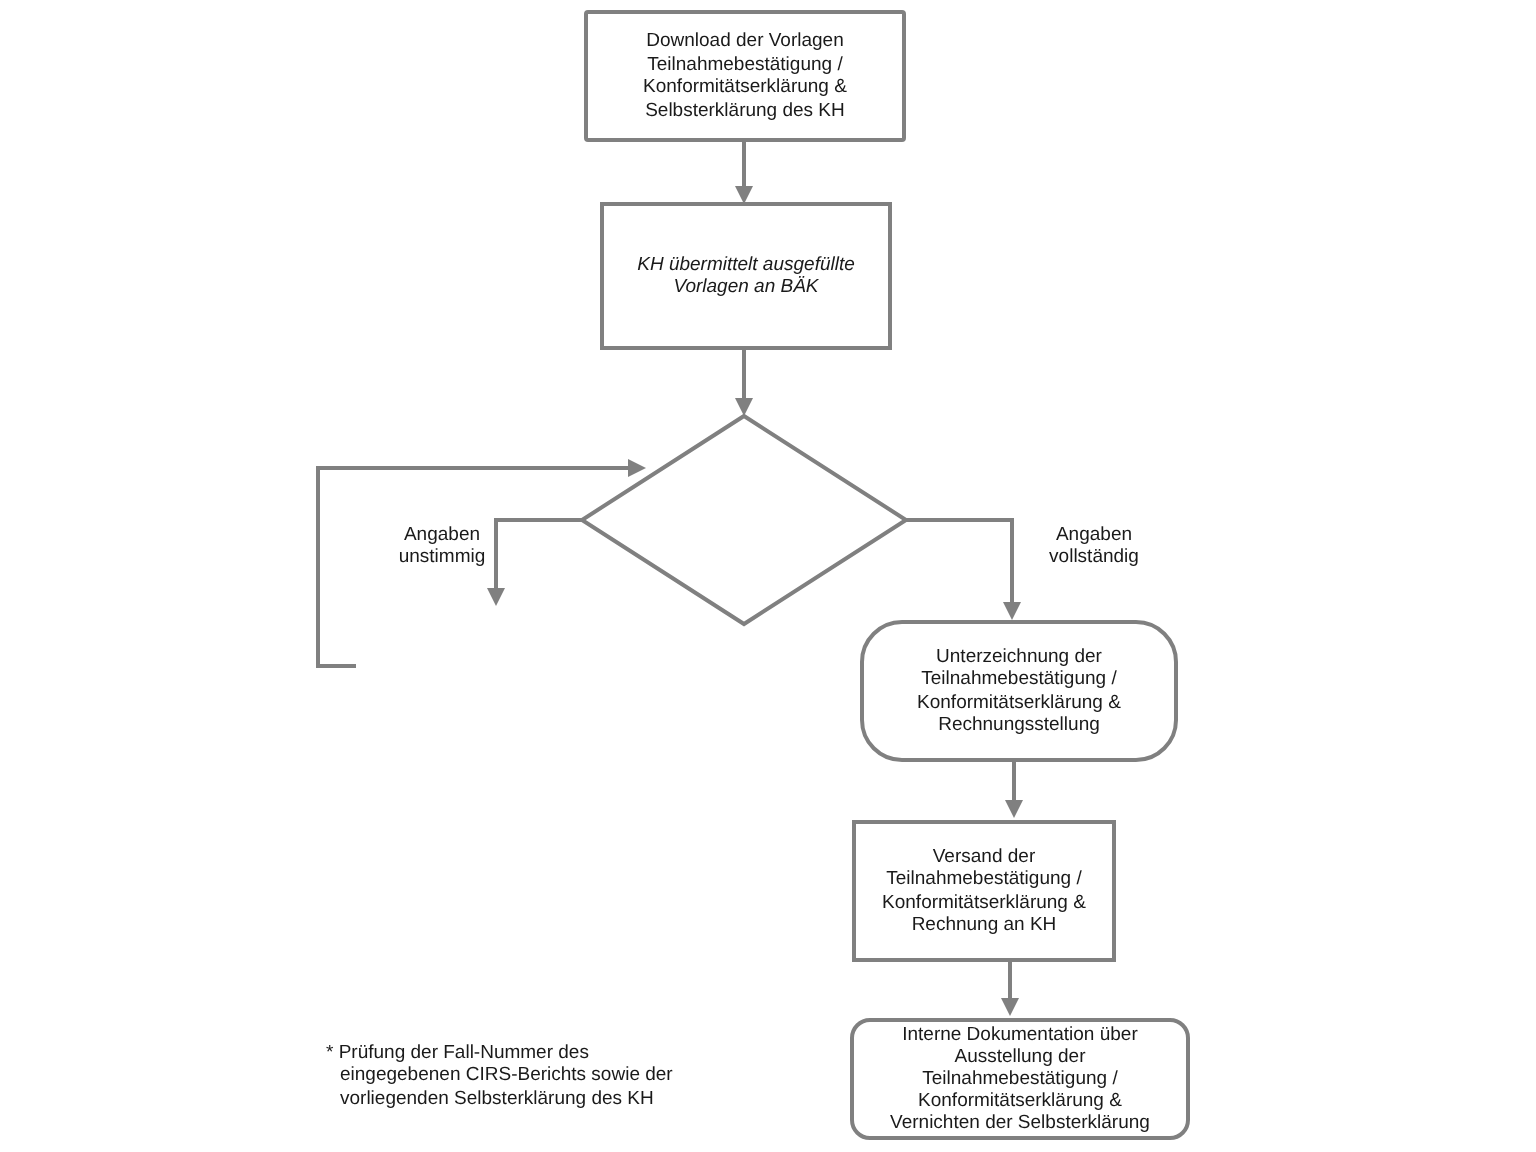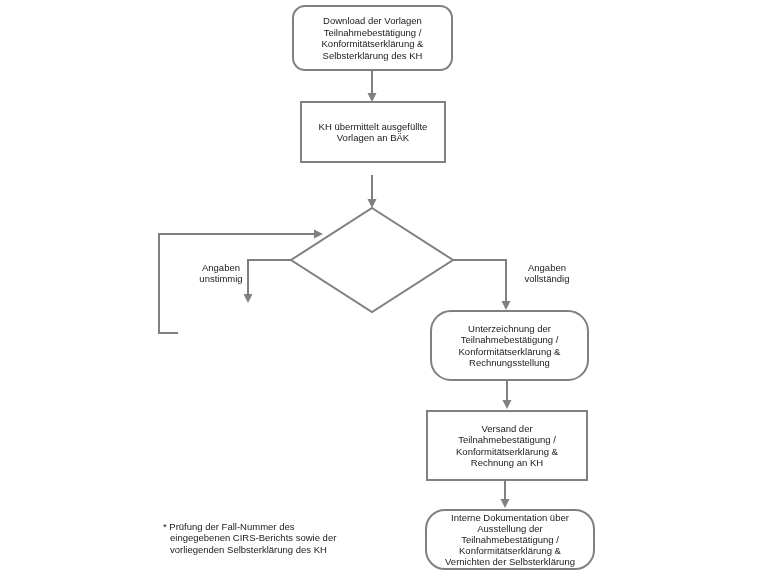--- a/index.html
+++ b/index.html
@@ -28,27 +28,27 @@
     background: #ffffff;
     display: flex;
     align-items: center;
     justify-content: center;
     text-align: center;
     white-space: pre;
     font-size: 9.5px;
     line-height: 11.5px;
     color: #1a1a1a;
   }
-  .rounded { border-radius: 13px; }
+  .rounded { border-radius: 2px; }
   .node-start      { left: 292px; top: 5px;   width: 161px; height: 66px; }
-  .node-submit     { left: 300px; top: 101px; width: 146px; height: 62px; }
+  .node-submit     { left: 300px; top: 101px; width: 146px; height: 74px; font-style: italic; }
   .node-discrepancy{ left: 178px; top: 303px; width: 142px; height: 66px; }
   .node-sign       { left: 430px; top: 310px; width: 159px; height: 71px; border-radius: 21px; }
-  .node-send       { left: 426px; top: 410px; width: 162px; height: 71px; }
-  .node-document   { left: 425px; top: 509px; width: 170px; height: 61px; border-radius: 20px; line-height: 11px; }
+  .node-send       { left: 426px; top: 410px; width: 132px; height: 71px; }
+  .node-document   { left: 425px; top: 509px; width: 170px; height: 61px; border-radius: 10px; line-height: 11px; }
   .decision-text {
     position: absolute;
     left: 322px; top: 213px; width: 100px; height: 94px;
     display: flex; align-items: center; justify-content: center;
     text-align: center; white-space: pre;
     font-size: 9.5px; line-height: 11px; color: #1a1a1a;
   }
   .edge-label {
     position: absolute;
     width: 76px;

